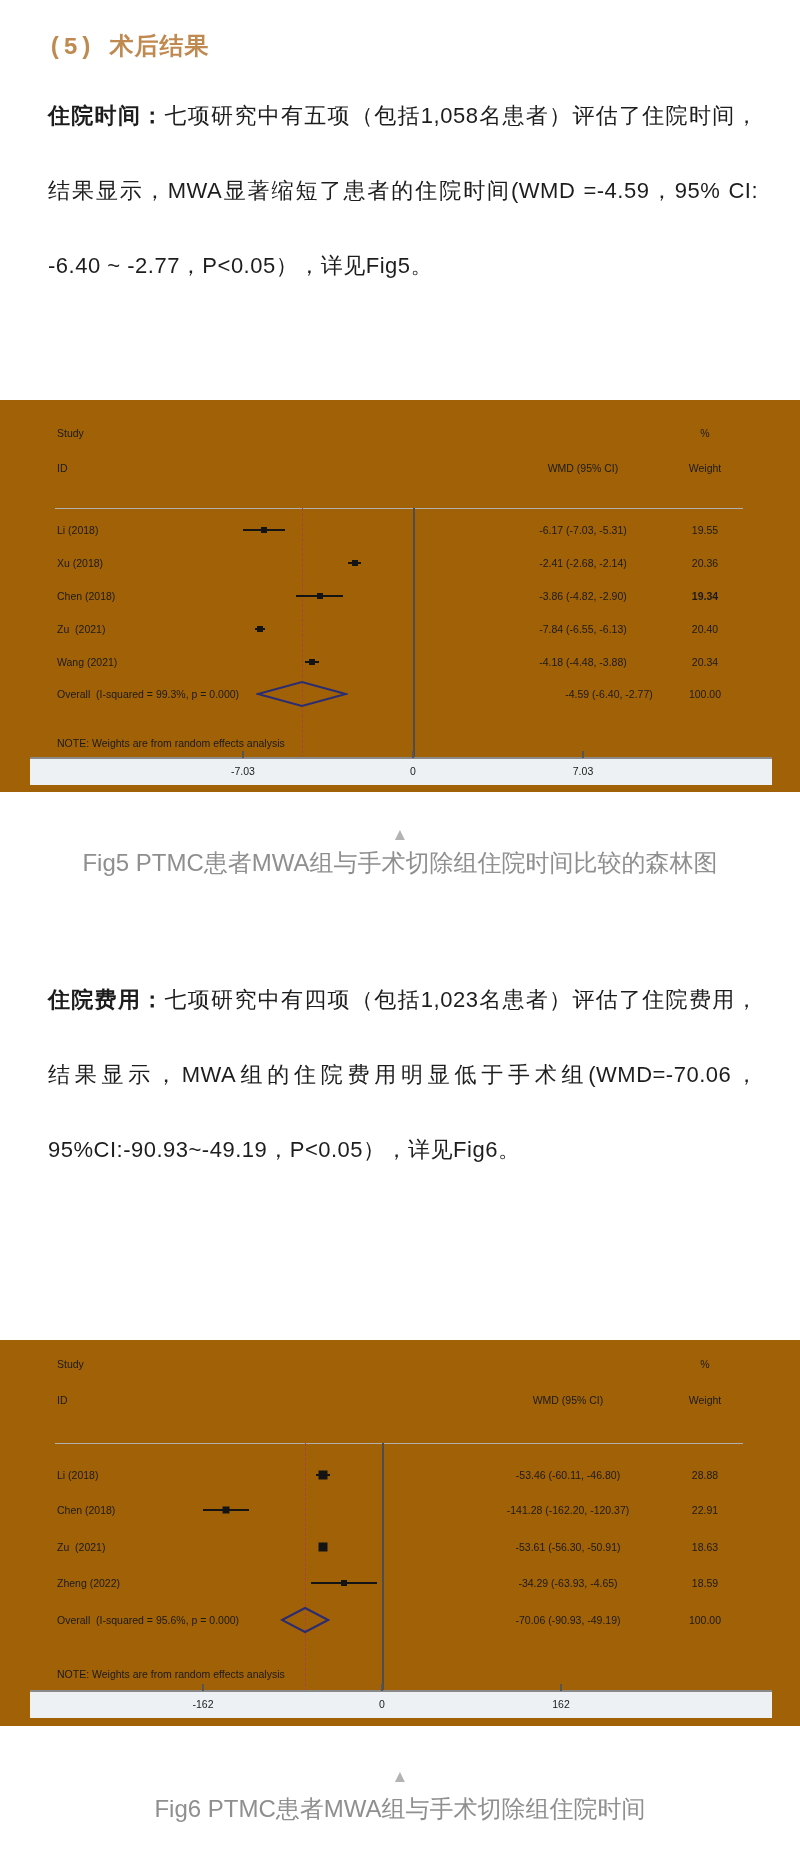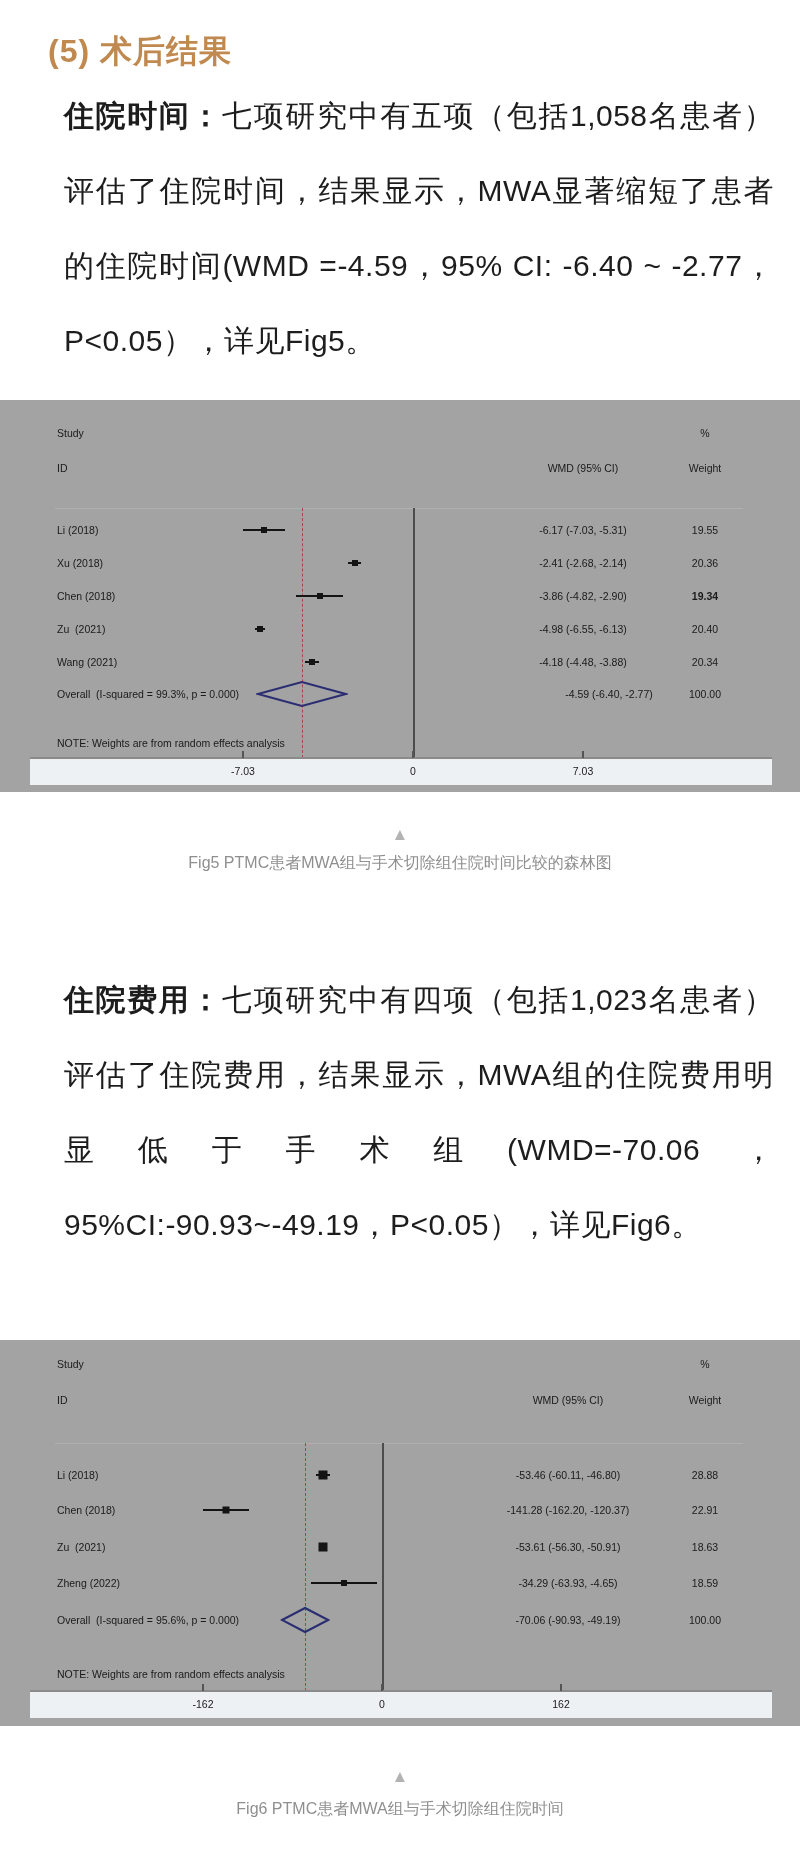--- a/index.html
+++ b/index.html
@@ -12,32 +12,33 @@
   *{margin:0;padding:0;box-sizing:border-box;}
   html,body{background:#ffffff;}
   body{
     width:800px;height:1875px;position:relative;overflow:hidden;
     font-family:"Liberation Sans","DejaVu Sans",sans-serif;
     color:#1d1d1d;
   }
   .abs{position:absolute;}
   .heading{
     left:48px;top:30px;
-    font-size:32px;font-weight:bold;color:var(--accent_heading);
+    font-size:24px;font-weight:bold;color:var(--accent_heading);
     letter-spacing:1px;
+    font-family:Liberation Mono, monospace;
   }
   .para{
-    left:64px;width:710px;
-    font-size:30px;line-height:75px;text-align:justify;
+    left:48px;width:710px;
+    font-size:22px;line-height:75px;text-align:justify;
     color:#1d1d1d;letter-spacing:0.5px;
   }
   .para .lead{font-weight:bold;}
   .para1{top:78px;}
   .para2{top:962px;}
-  .figure{left:0;width:800px;background:#a3a3a3;}
+  .figure{left:0;width:800px;background:#a16207;}
   .fig5{top:400px;height:392px;}
   .fig6{top:1340px;height:386px;}
   
   .fp-text{
     position:absolute;font-size:10.5px;color:#1a1a1a;white-space:pre;
     transform:translateY(-50%);
   }
   .fp-ctr{transform:translate(-50%,-50%);}
   .fp-rule{position:absolute;height:1px;background:#b0b0b0;}
   .fp-zero{position:absolute;width:1.5px;background:#4d4d4d;}
@@ -47,21 +48,21 @@
   .fp-axis{position:absolute;height:2px;background:#8a8a8a;}
   .fp-strip{position:absolute;background:#eef1f3;}
   .fp-tick{position:absolute;width:2px;height:7px;background:#555;}
   .fp-diamond{position:absolute;}
   .cap-tri{
     left:0;width:800px;text-align:center;
     font-size:17px;color:var(--triangle_gray);line-height:17px;
   }
   .cap-text{
     left:0;width:800px;text-align:center;
-    font-size:16px;color:var(--caption_gray);line-height:34px;
+    font-size:24px;color:var(--caption_gray);line-height:34px;
   }
   .tri5{top:826px;}
   .cap5{top:846px;}
   .tri6{top:1768px;}
   .cap6{top:1792px;}
 </style>
 </head>
 <body>
 
 <div class="abs heading">(5) 术后结果</div>
@@ -88,21 +89,21 @@
     <div class="fp-text fp-ctr" style="left: 583px; top: 163px;">-2.41 (-2.68, -2.14)</div>
     <div class="fp-text fp-ctr" style="left: 705px; top: 163px;">20.36</div>
     <div class="fp-text" style="left: 57px; top: 196px;">Chen (2018)</div>
     <div class="fp-ciline" style="left: 296.442px; top: 195px; width: 46.4296px;"></div>
     <div class="fp-square" style="left: 319.657px; top: 196px; width: 6px; height: 6px;"></div>
     <div class="fp-text fp-ctr" style="left: 583px; top: 196px;">-3.86 (-4.82, -2.90)</div>
     <div class="fp-text fp-ctr" style="left: 705px; top: 196px; font-weight: bold;">19.34</div>
     <div class="fp-text" style="left: 57px; top: 229px;">Zu  (2021)</div>
     <div class="fp-ciline" style="left: 254.607px; top: 228px; width: 10.1565px;"></div>
     <div class="fp-square" style="left: 259.686px; top: 229px; width: 6px; height: 6px;"></div>
-    <div class="fp-text fp-ctr" style="left: 583px; top: 229px;">-4.98 (-6.55, -6.13)</div>
+    <div class="fp-text fp-ctr" style="left: 583px; top: 229px;">-7.84 (-6.55, -6.13)</div>
     <div class="fp-text fp-ctr" style="left: 705px; top: 229px;">20.40</div>
     <div class="fp-text" style="left: 57px; top: 262px;">Wang (2021)</div>
     <div class="fp-ciline" style="left: 304.664px; top: 261px; width: 14.5092px;"></div>
     <div class="fp-square" style="left: 311.919px; top: 262px; width: 6px; height: 6px;"></div>
     <div class="fp-text fp-ctr" style="left: 583px; top: 262px;">-4.18 (-4.48, -3.88)</div>
     <div class="fp-text fp-ctr" style="left: 705px; top: 262px;">20.34</div>
     <div class="fp-text" style="left: 57px; top: 294px;">Overall  (I-squared = 99.3%, p = 0.000)</div>
     <svg class="fp-diamond" width="91.78093883357042" height="28" style="left: 256.235px; top: 280px;">
       <polygon points="2,14 45.89046941678521,2 89.78093883357042,14 45.89046941678521,26" fill="none" stroke="#2a2d72" stroke-width="2"></polygon>
     </svg>

